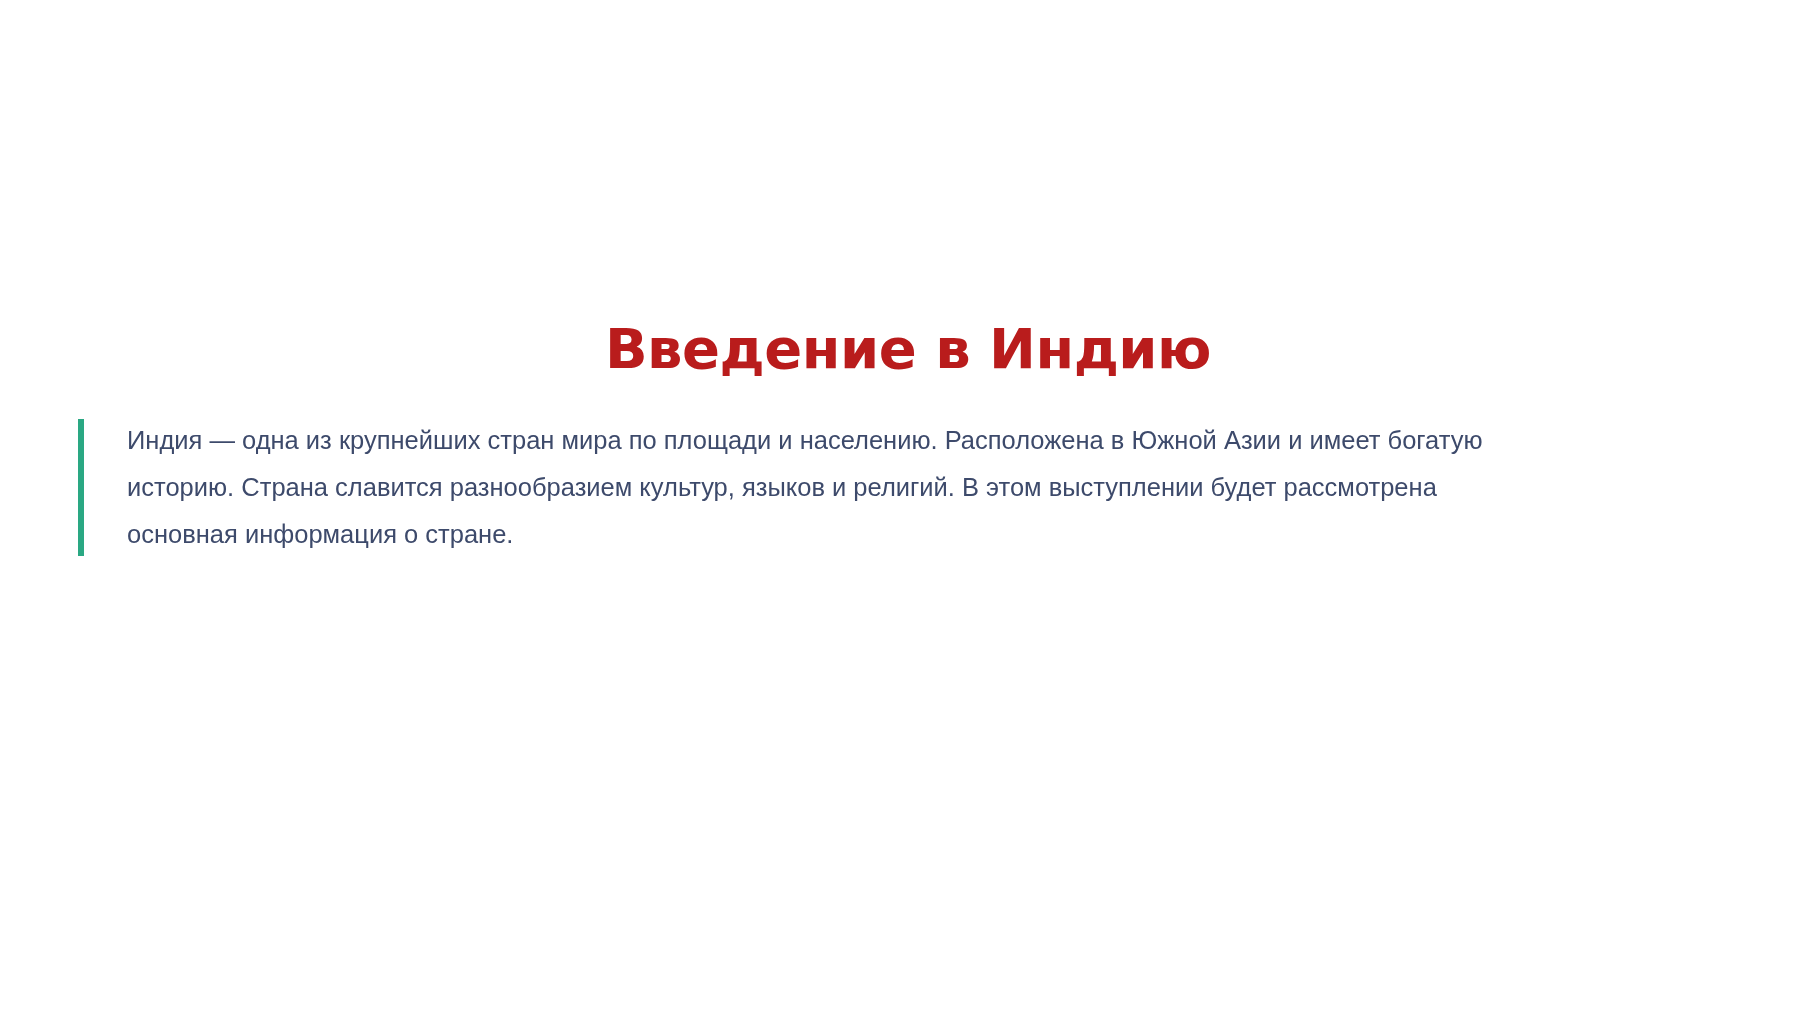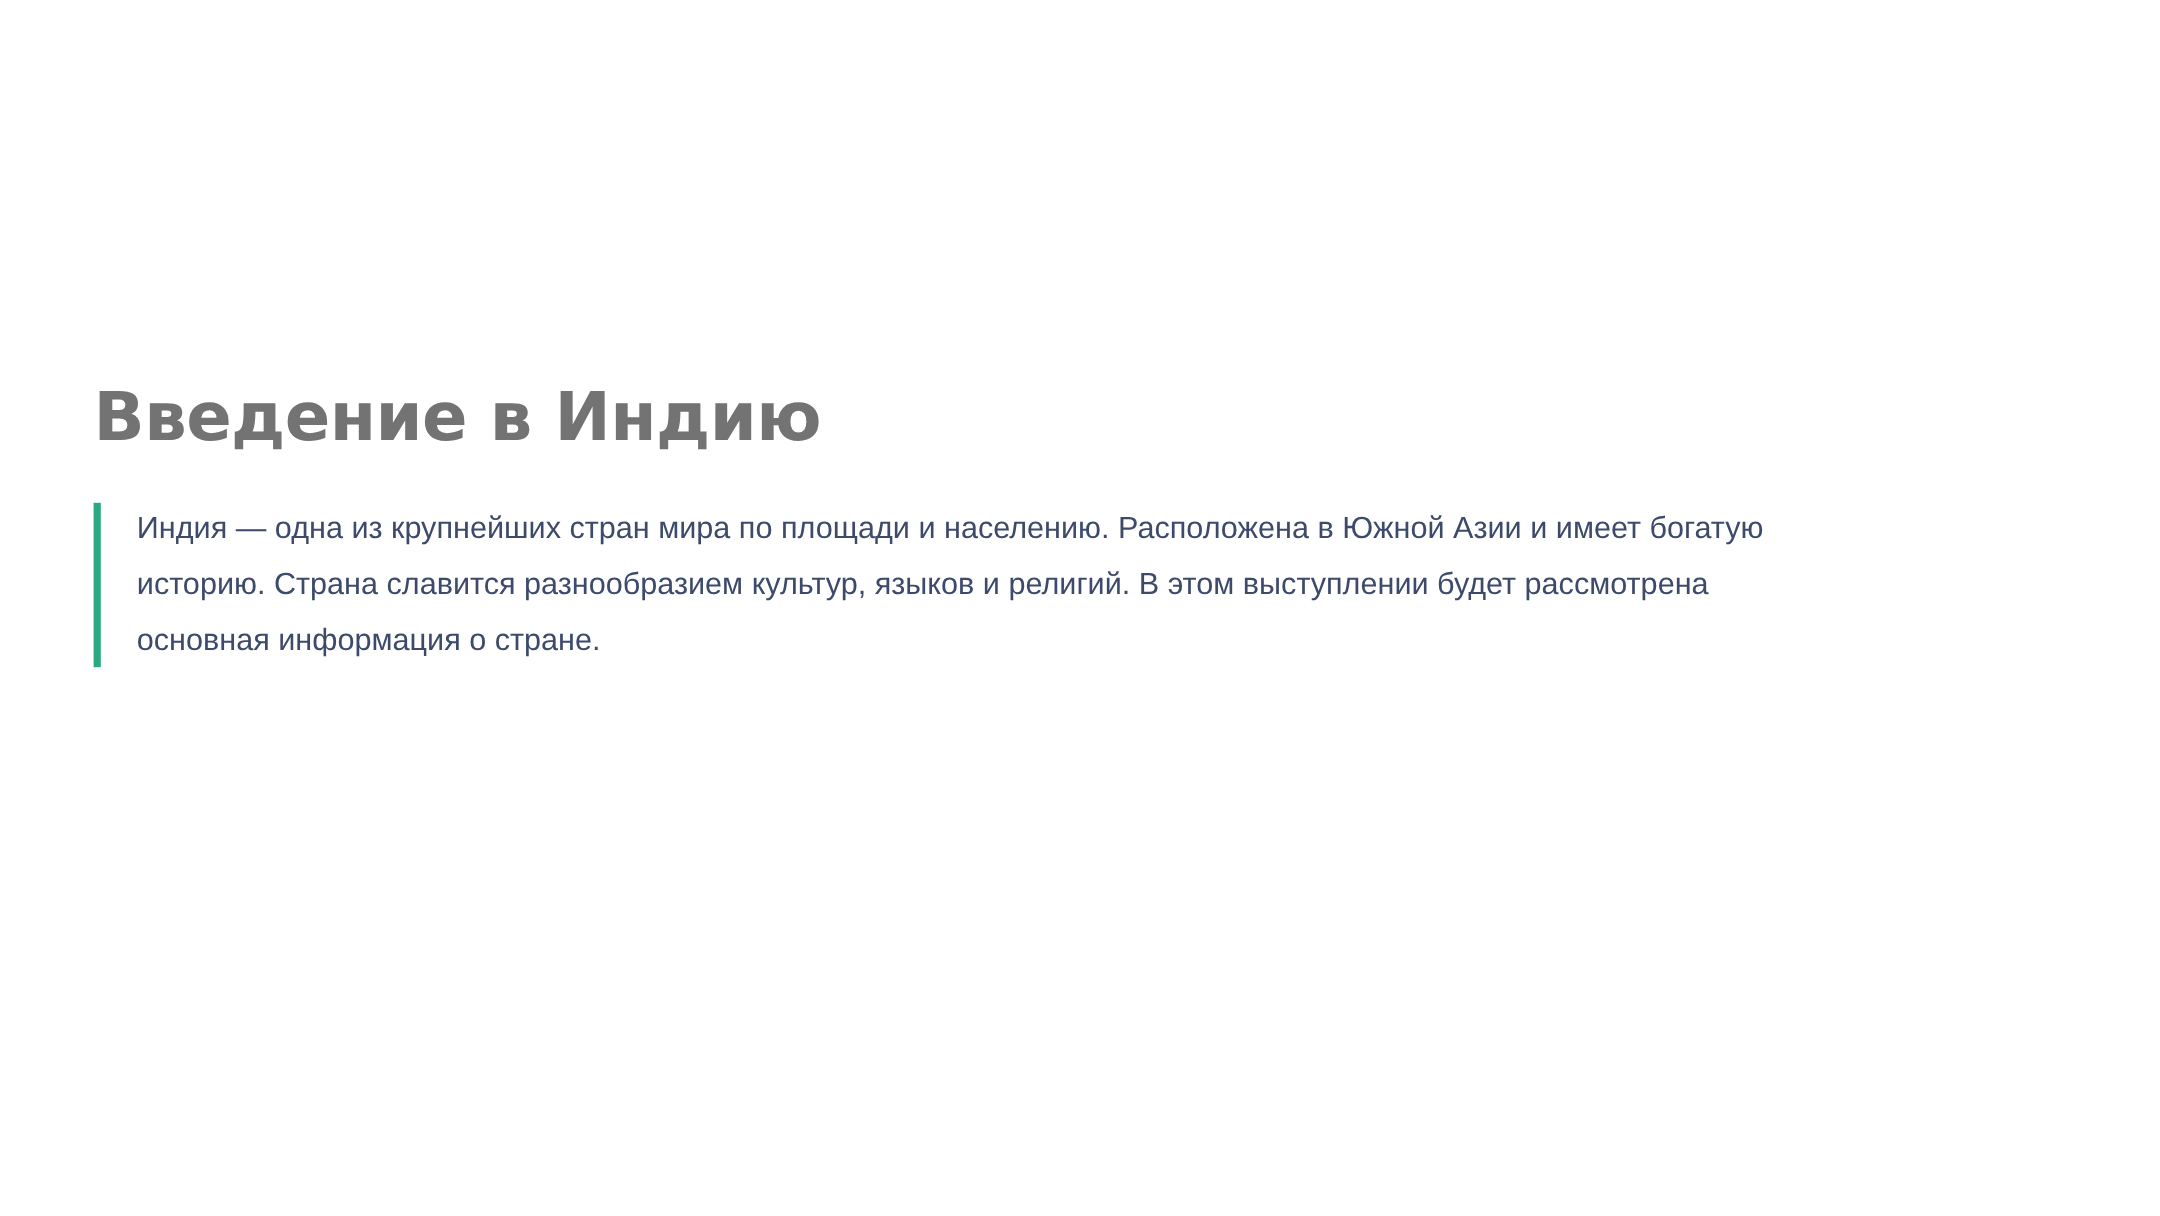--- a/index.html
+++ b/index.html
@@ -35,21 +35,21 @@
     font-weight: 700;
     line-height: 1.12;
     letter-spacing: -0.5px;
     color: #3a4a7c;
     margin: 0 0 36px 0;
     white-space: nowrap;
   }
 
   .body-block {
     position: relative;
-    padding-left: 36px;
+    padding-left: 49px;
   }
 
   .accent-bar {
     position: absolute;
     left: 0;
     top: 2px;
     bottom: 2px;
     width: 6px;
     background: #2aa883;
     border-radius: 0;
@@ -66,21 +66,21 @@
     text-align: left;
   }
 </style>
 </head>
 <body>
 
 <div class="slide" style="background: rgb(255, 255, 255);">
 
   <div class="slide-content">
 
-    <h1 class="slide-title" style="color: #737373;">Введение в Индию</h1>
+    <h1 class="slide-title" style="color: #b91c1c; text-align: center;">Введение в Индию</h1>
 
     <div class="body-block">
       <span class="accent-bar" style="background: rgb(42, 168, 131);"></span>
       <p class="body-text" style="color: rgb(61, 74, 107);">Индия — одна из крупнейших стран мира по площади и населению. Расположена в Южной Азии и имеет богатую историю. Страна славится разнообразием культур, языков и религий. В этом выступлении будет рассмотрена основная информация о стране.</p>
     </div>
 
   </div>
 
 </div>
 

